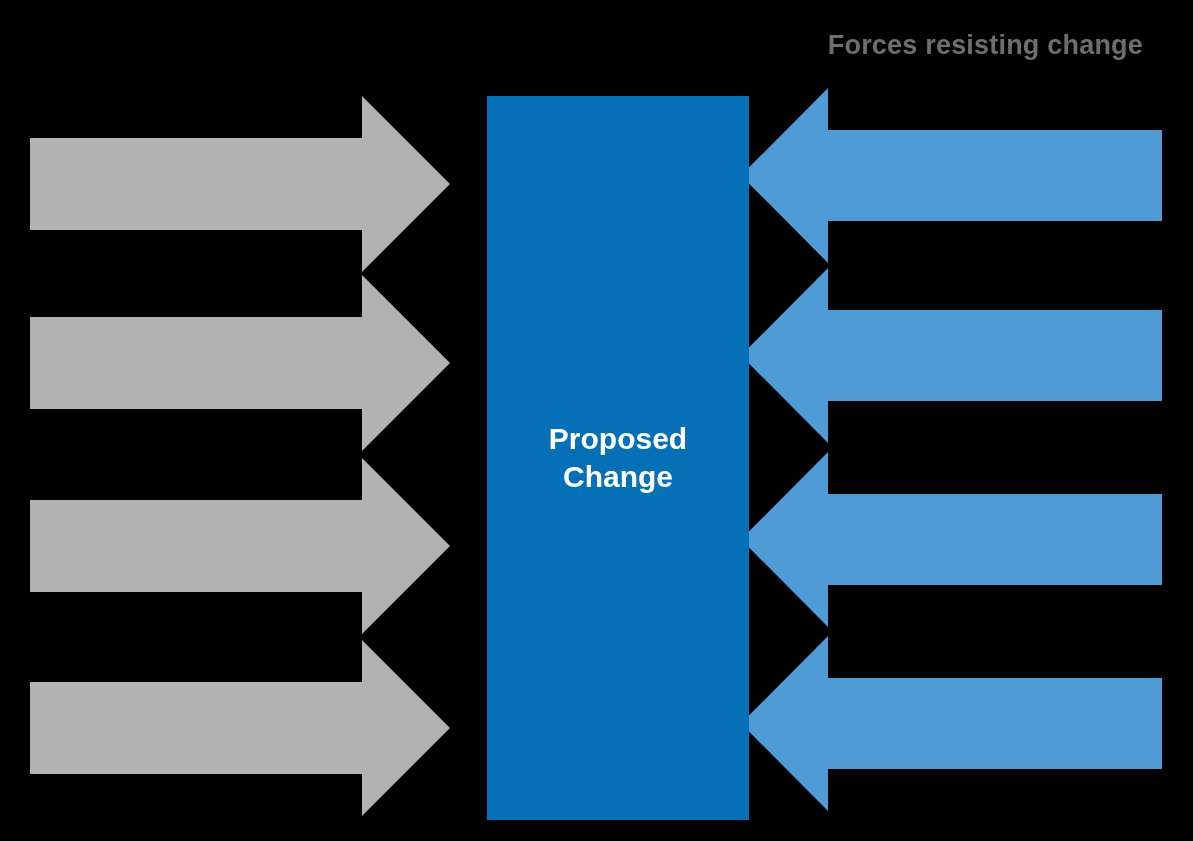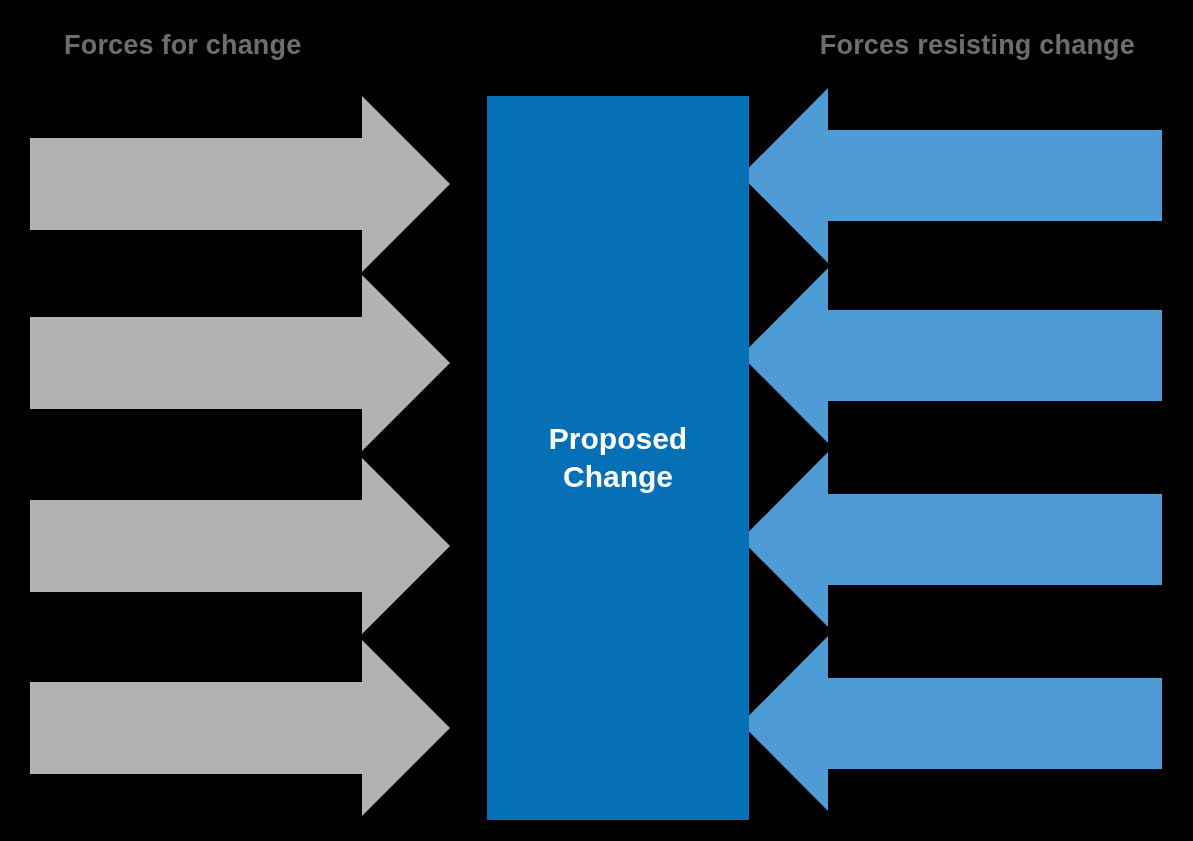--- a/index.html
+++ b/index.html
@@ -21,21 +21,21 @@
   .header {
     position: absolute;
     font-weight: bold;
     font-size: 27px;
     letter-spacing: 0.2px;
     white-space: nowrap;
     color: #6e6e6e;
     user-select: none;
   }
   #header-left  { left: 64px;  top: 30px; }
-  #header-right { right: 58px; top: 30px; }
+  #header-right { right: 50px; top: 30px; }
 
   #arrow-layer {
     position: absolute;
     left: 0; top: 0;
     width: 1193px;
     height: 841px;
   }
 
   #center-box {
     position: absolute;
@@ -57,21 +57,20 @@
     text-align: center;
     white-space: pre-line;
     user-select: none;
   }
 </style>
 </head>
 <body>
 
 <div id="stage" style="background: rgb(0, 0, 0);">
 
-  <div class="header" id="header-left" style="color: rgb(110, 110, 110);">Forces for change</div>
 
   <div class="header" id="header-right" style="color: rgb(110, 110, 110);">Forces resisting change</div>
 
   <svg id="arrow-layer" viewBox="0 0 1193 841" width="1193" height="841" xmlns="http://www.w3.org/2000/svg">
     <g id="driving-arrows">
         <polygon points="30,138 362,138 362,96 450,184 362,272 362,230 30,230" fill="#b2b2b2"></polygon>
         <polygon points="30,317 362,317 362,275 450,363 362,451 362,409 30,409" fill="#b2b2b2"></polygon>
         <polygon points="30,500 362,500 362,458 450,546 362,634 362,592 30,592" fill="#b2b2b2"></polygon>
         <polygon points="30,682 362,682 362,640 450,728 362,816 362,774 30,774" fill="#b2b2b2"></polygon>
       </g>

